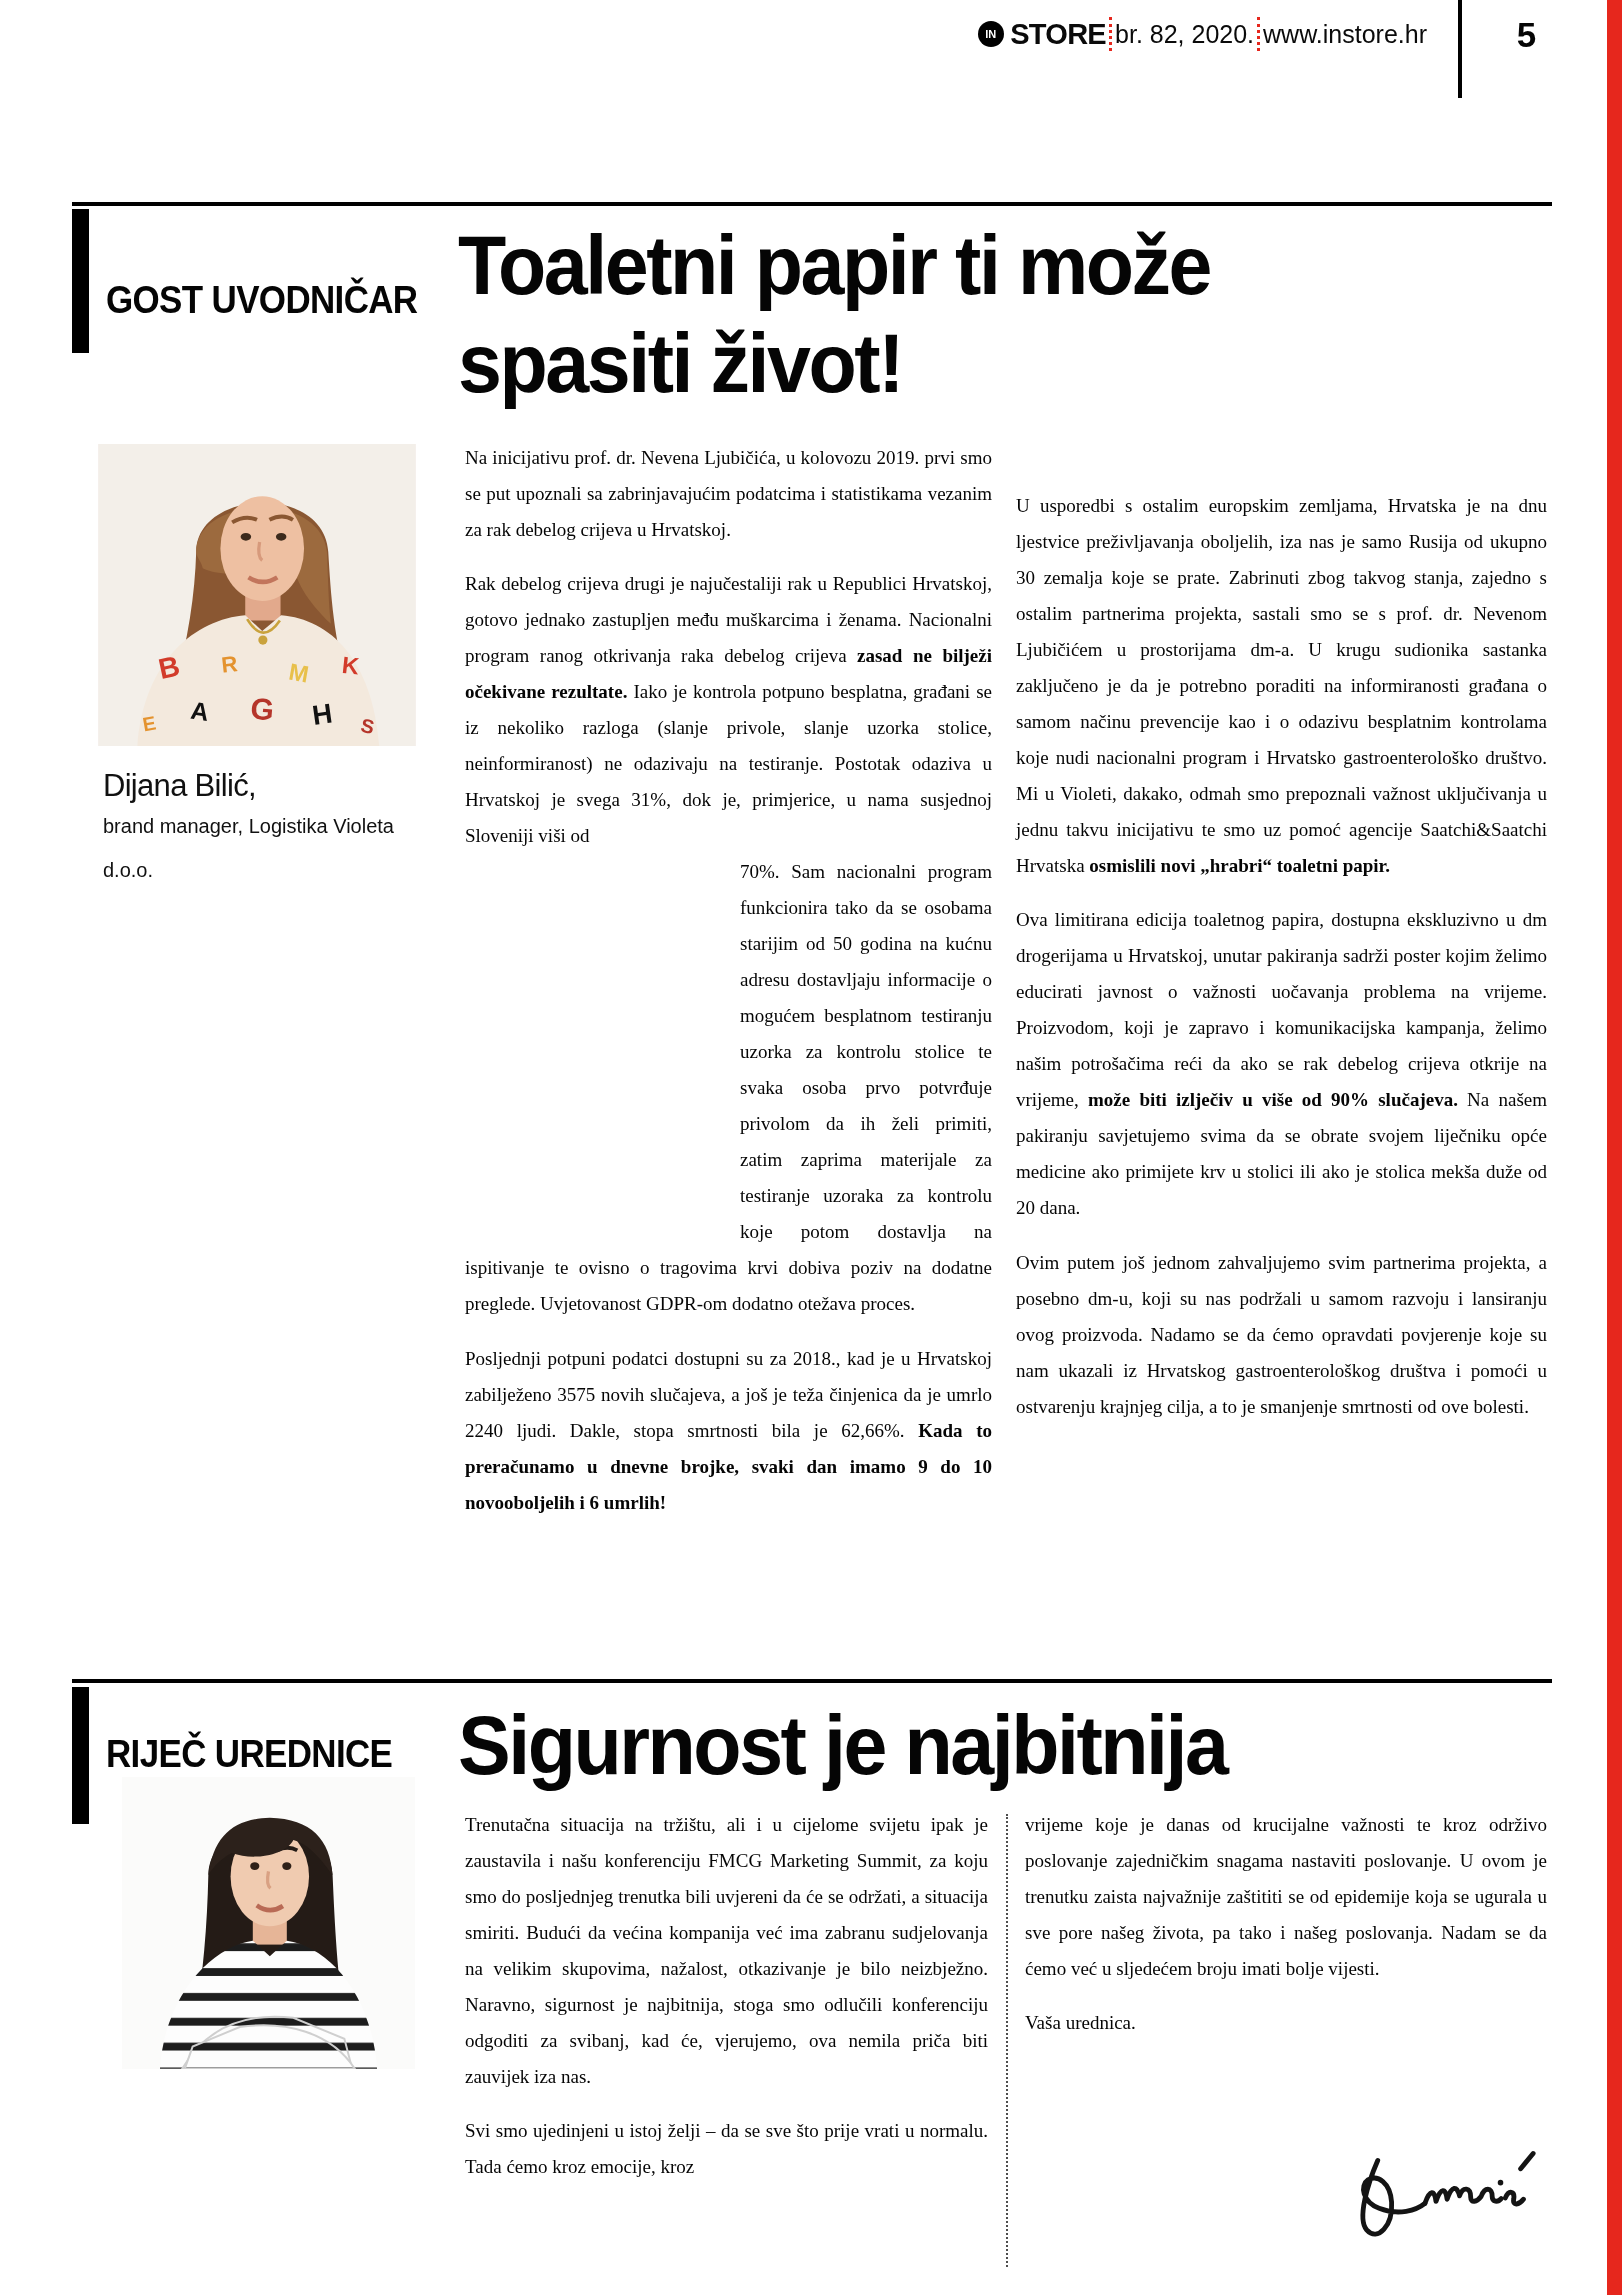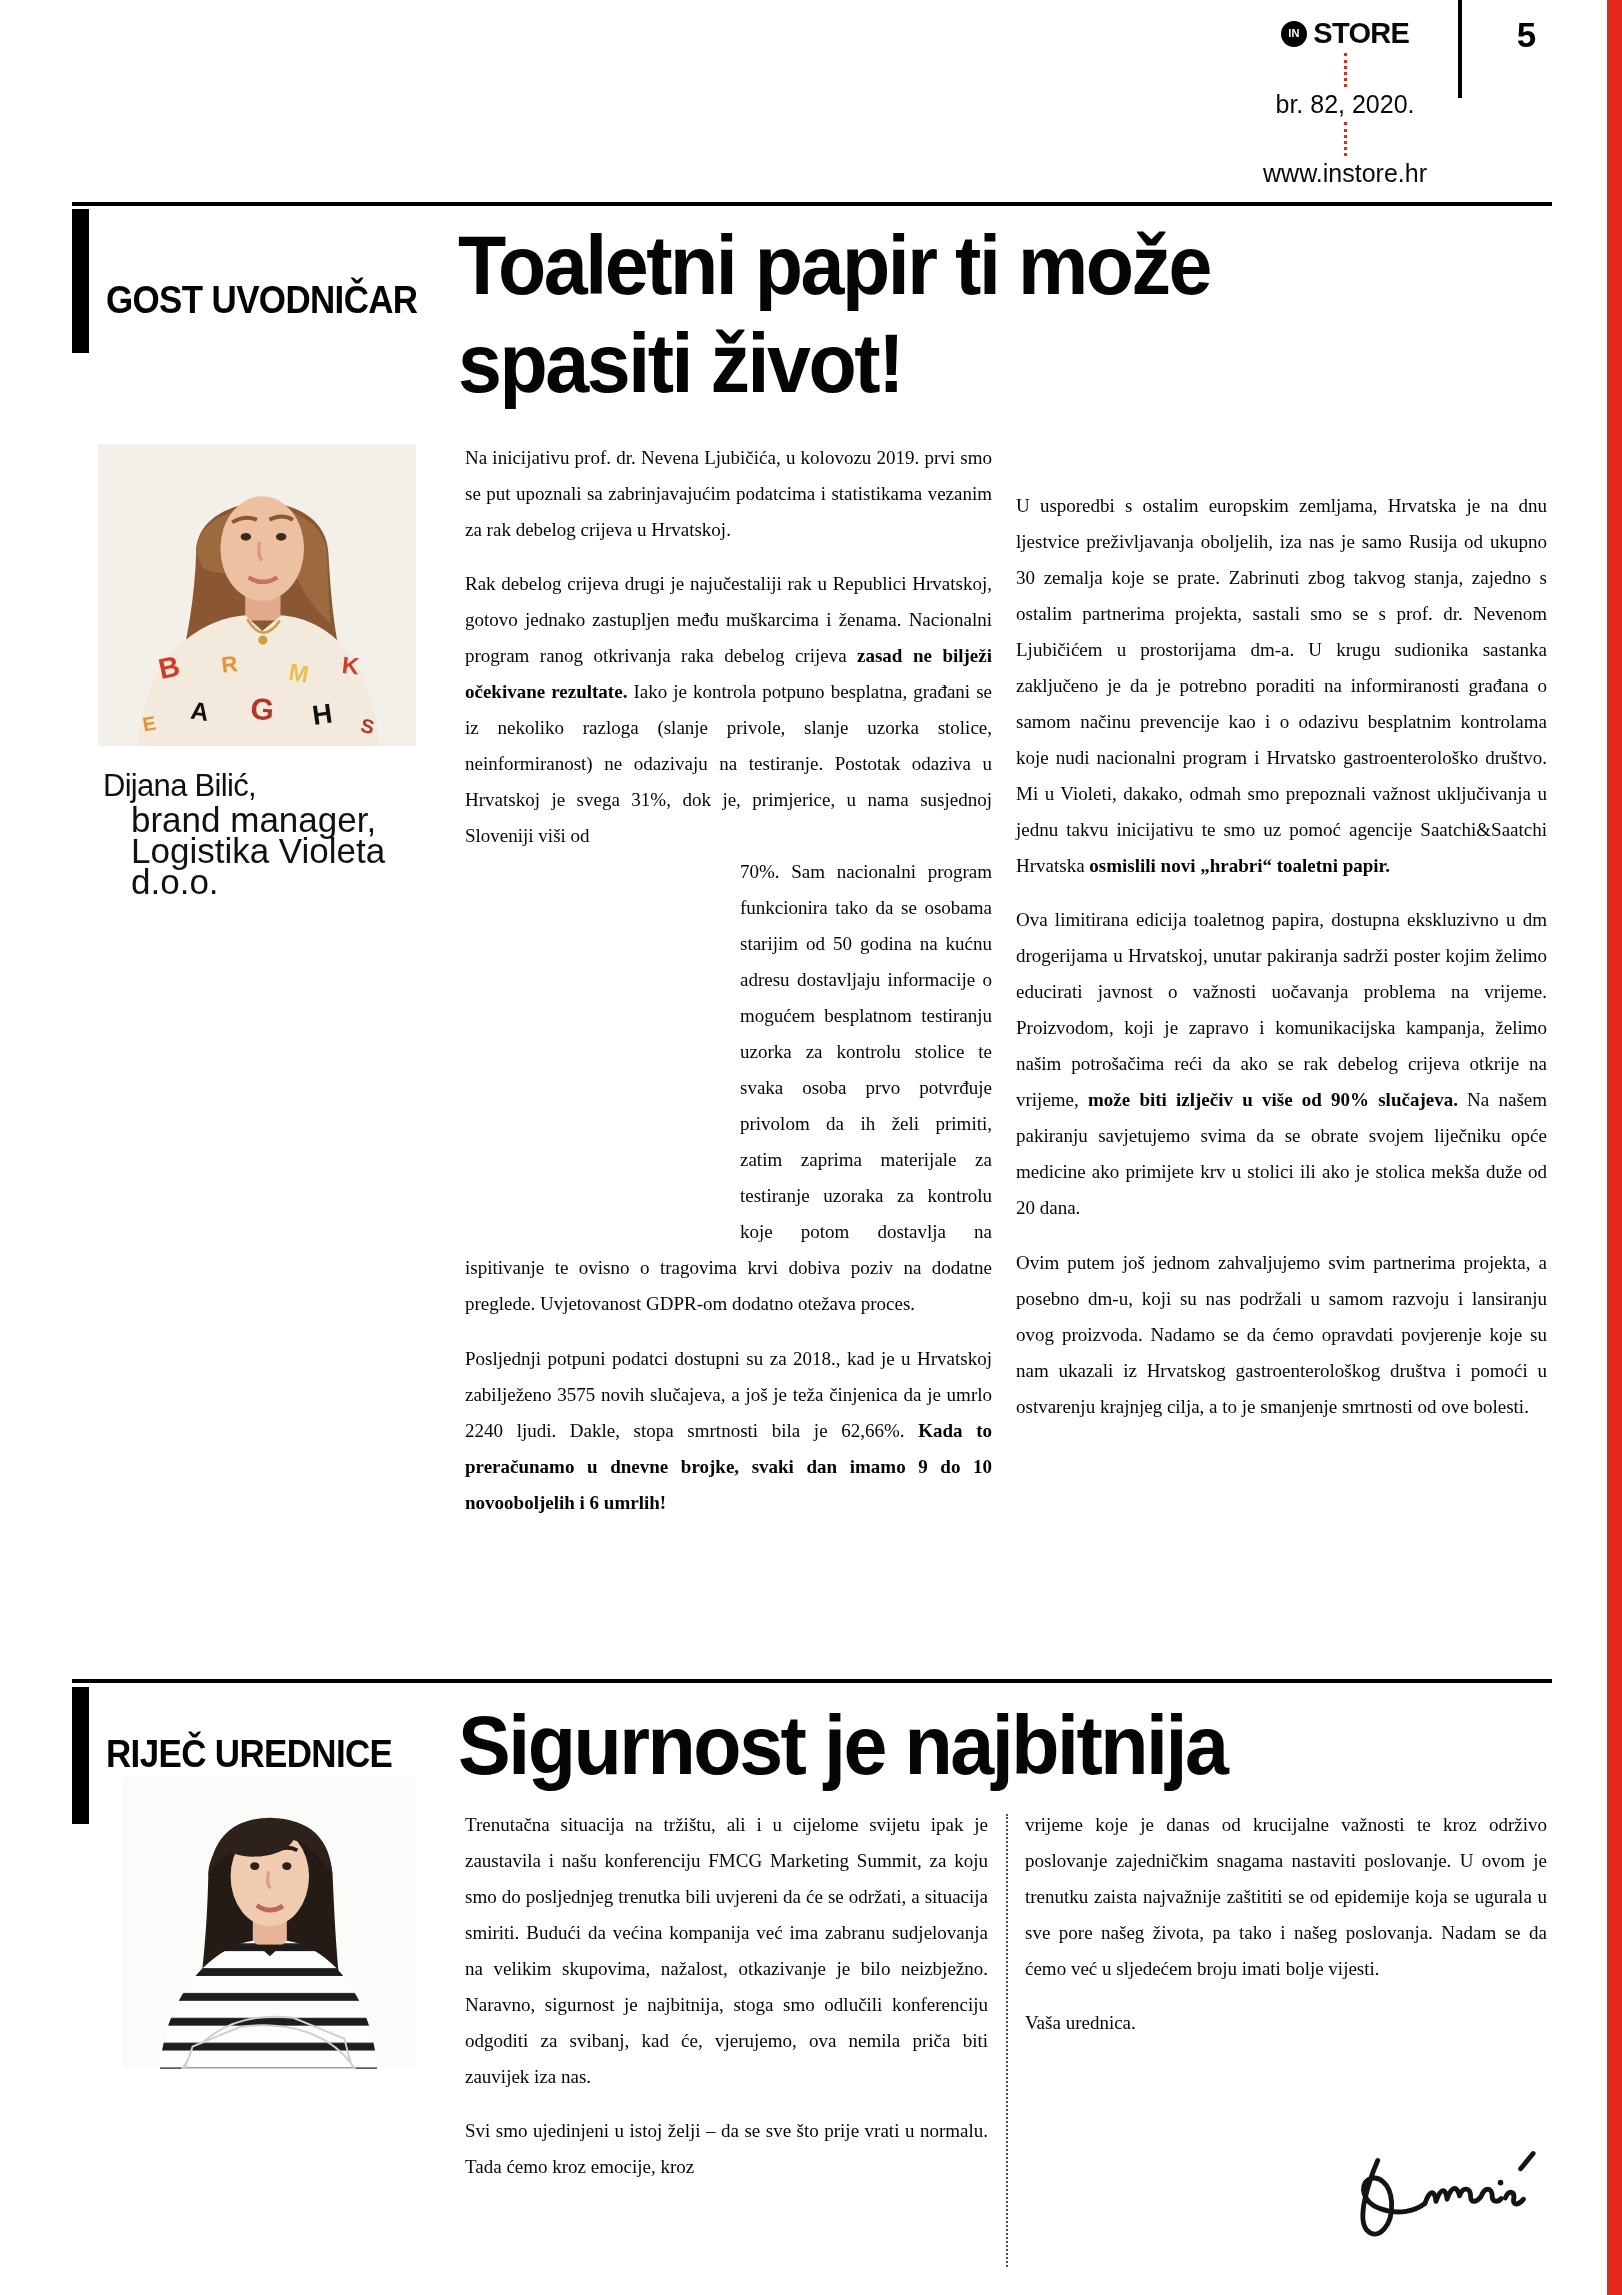--- a/index.html
+++ b/index.html
@@ -7,21 +7,21 @@
     --ink:#050505;
   }
   html,body{margin:0;padding:0;background:#ffffff;}
   .page{
     position:relative;width:1623px;height:2295px;background:#ffffff;
     font-family:"Liberation Serif", serif;color:var(--ink);overflow:hidden;
   }
   
   .header-meta{
     position:absolute;top:17px;right:196px;display:flex;align-items:center;gap:3px;
-    font-family:"Liberation Sans", sans-serif;font-size:25px;color:#0a0a0a;white-space:nowrap;flex-direction:column;
+    font-family:"Liberation Sans", sans-serif;font-size:25px;color:#0a0a0a;white-space:nowrap;
   }
   .logo-wrap{display:flex;align-items:center;gap:6.5px;}
   .logo-icon{
     width:26px;height:26px;border-radius:50%;background:#000;color:#fff;
     display:flex;align-items:center;justify-content:center;
     font:bold 11px/1 "Liberation Sans", sans-serif;letter-spacing:0;
   }
   .logo-text{font-weight:bold;font-size:29px;letter-spacing:-0.7px;}
   .hsep{width:0;height:34px;border-left:3.3px dotted var(--red);}
   .header-vline{position:absolute;left:1458px;top:0;width:3.9px;height:98px;background:#000;}
@@ -52,21 +52,21 @@
   .headline-a1{top:216px;}
   .headline-a2{top:1696px;}
   
   .photo{position:absolute;display:block;}
   .photo-1{left:98px;top:444px;width:318px;height:302px;}
   .photo-2{left:122px;top:1777px;width:293px;height:292px;}
   .caption{position:absolute;font-family:"Liberation Sans", sans-serif;color:#111;}
   .caption-1{left:103px;top:767px;width:327px;}
   .caption-2{left:126px;top:2091px;width:327px;}
   .caption .cap-name{font-weight:normal;font-size:31px;line-height:37px;letter-spacing:-0.7px;}
-  .caption .cap-role{font-size:35px;line-height:31px;margin-left:28px;}
+  .caption .cap-role{font-size:20px;line-height:44px;}
   
   .bodycol{
     position:absolute;text-align:justify;
     font-size:19px;line-height:36px;color:var(--ink);
   }
   .bodycol p{margin:0 0 18.3px 0;}
   .bodycol p.p-tight{margin-bottom:0;}
   .a1-col1{left:465px;top:440px;width:527px;}
   .a1-col2{left:1016px;top:440px;width:531px;margin-top:48px;}
   .a2-col1{left:465px;top:1807px;width:523px;}

